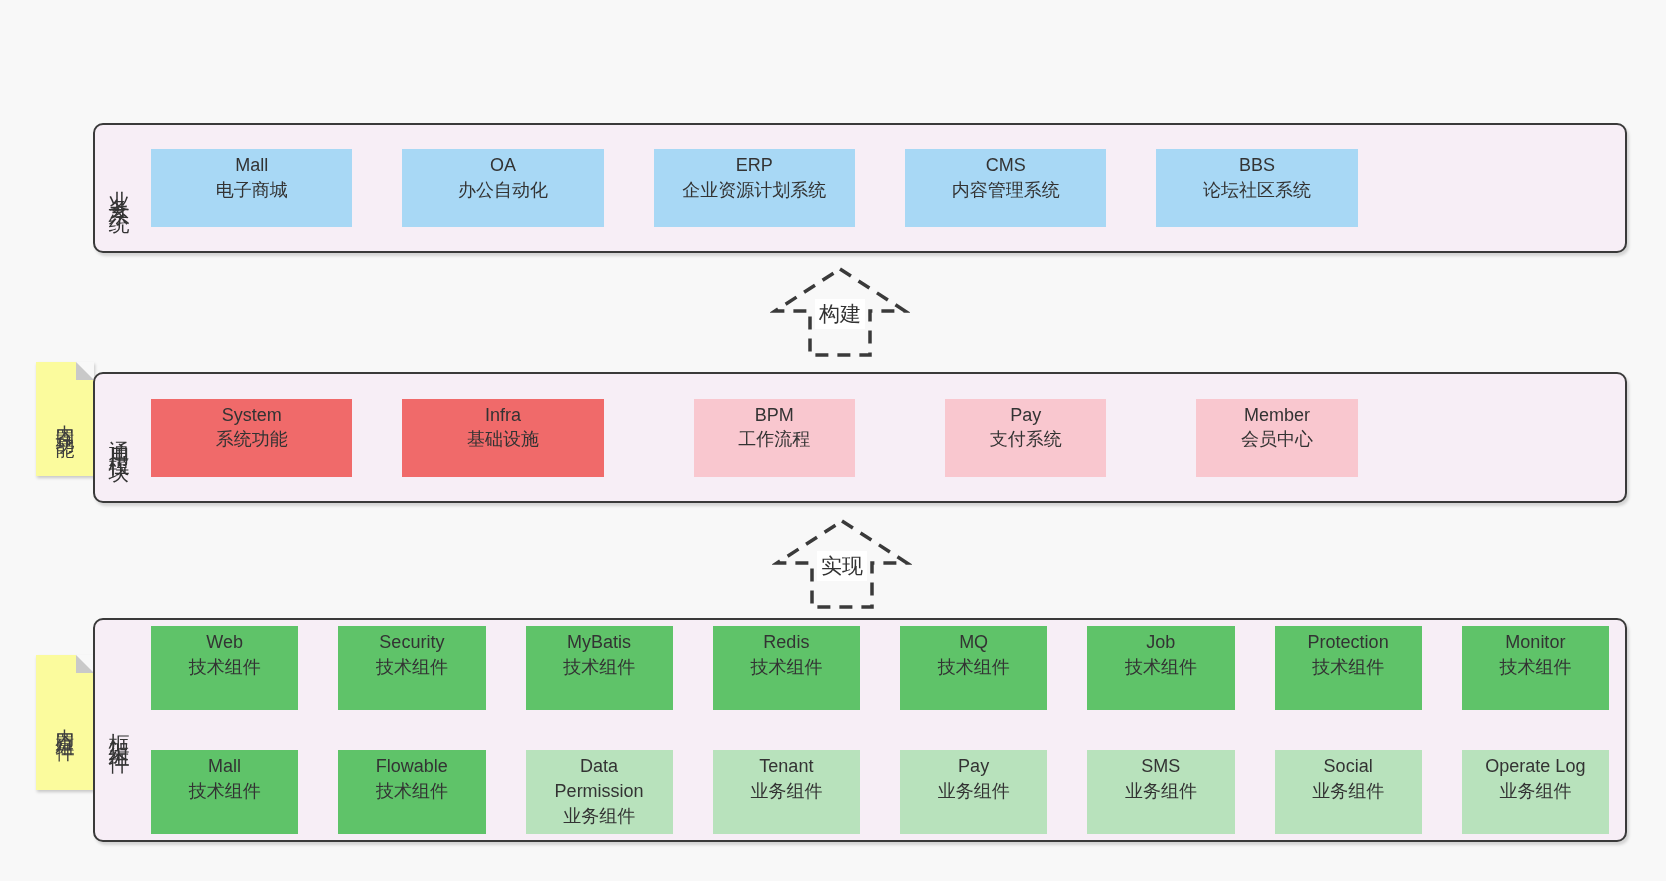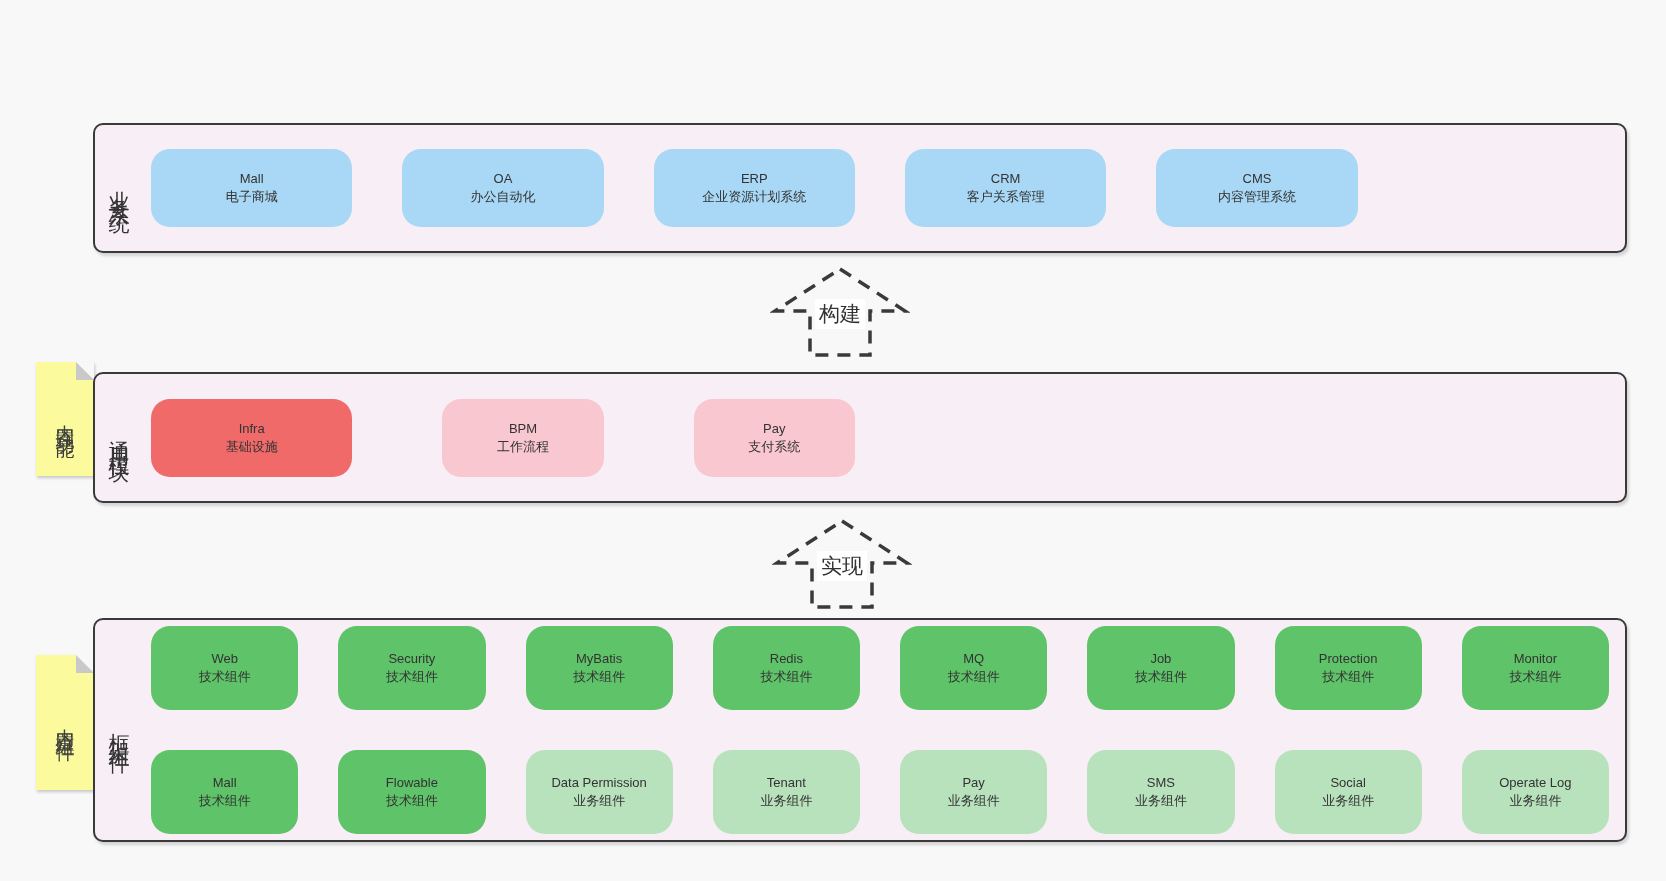--- a/index.html
+++ b/index.html
@@ -30,23 +30,23 @@
     align-self:center;margin-left:8px;width:30px;text-align:center;
     white-space:nowrap;
   }
   .boxes{
     flex:1;display:grid;align-content:center;
     margin:0 16px 0 18px;
   }
   .grid6{grid-template-columns:repeat(6,1fr);column-gap:50px;grid-auto-rows:78px;}
   .grid8{grid-template-columns:repeat(8,1fr);column-gap:34px;row-gap:20px;grid-auto-rows:84px;gap:40px;}
   .box{
-    border-radius:19px;display:flex;flex-direction:column;
-    align-items:center;justify-content:center;text-align:center;
-    font-size:13px;line-height:1.38;padding:4px 8px;box-sizing:border-box;
+    border-radius:0;display:flex;flex-direction:column;
+    align-items:center;text-align:center;
+    font-size:18px;line-height:1.38;padding:4px 8px;box-sizing:border-box;
     color:var(--text);
   }
   .box.blue{background:var(--node_blue);}
   .box.red{background:var(--node_red);}
   .box.pink{background:var(--node_pink);margin-left:40px;}
   .box.green{background:var(--node_green);}
   .box.green-light{background:var(--node_green_light);}
   
   .sticky{
     position:absolute;left:36px;width:58px;background:var(--sticky_yellow);
@@ -87,54 +87,62 @@
       </div>
       <div class="box blue">
         <div>OA</div>
         <div>办公自动化</div>
       </div>
       <div class="box blue">
         <div>ERP</div>
         <div>企业资源计划系统</div>
       </div>
       <div class="box blue">
-        <div>CRM</div>
-        <div>客户关系管理</div>
-      </div>
-      <div class="box blue">
         <div>CMS</div>
         <div>内容管理系统</div>
+      </div>
+      <div class="box blue">
+        <div>BBS</div>
+        <div>论坛社区系统</div>
       </div>
     </div>
 </section>
 
 <div class="arrow" id="arrow-build">
   <svg viewBox="0 0 140 96">
     <polygon points="70,6 135,48 100,48 100,92 40,92 40,48 5,48" fill="none" stroke="currentColor" stroke-width="3.5" stroke-dasharray="13 9"></polygon>
   </svg>
   <span class="arrow-label">构建</span>
 </div>
 
 <div class="sticky" id="sticky-features">
   <div class="sticky-label">内置功能</div>
 </div>
 <section class="layer" id="layer-modules">
   <div class="layer-label">通用模块</div>
   <div class="boxes grid6">
       <div class="box red">
+        <div>System</div>
+        <div>系统功能</div>
+      </div>
+      <div class="box red">
         <div>Infra</div>
         <div>基础设施</div>
       </div>
       <div class="box pink">
         <div>BPM</div>
         <div>工作流程</div>
       </div>
       <div class="box pink">
         <div>Pay</div>
         <div>支付系统</div>
+      </div>
+      <div class="box pink">
+        <div>Member</div>
+        <div>会员中心</div>
       </div>
     </div>
 </section>
 
 <div class="arrow" id="arrow-implement">
   <svg viewBox="0 0 140 96">
     <polygon points="70,6 135,48 100,48 100,92 40,92 40,48 5,48" fill="none" stroke="currentColor" stroke-width="3.5" stroke-dasharray="13 9"></polygon>
   </svg>
   <span class="arrow-label">实现</span>
 </div>

